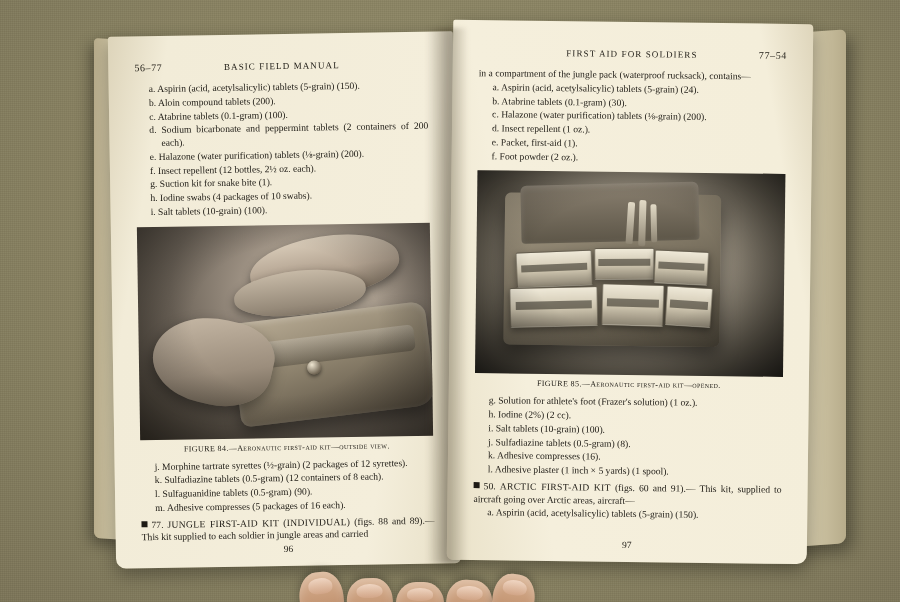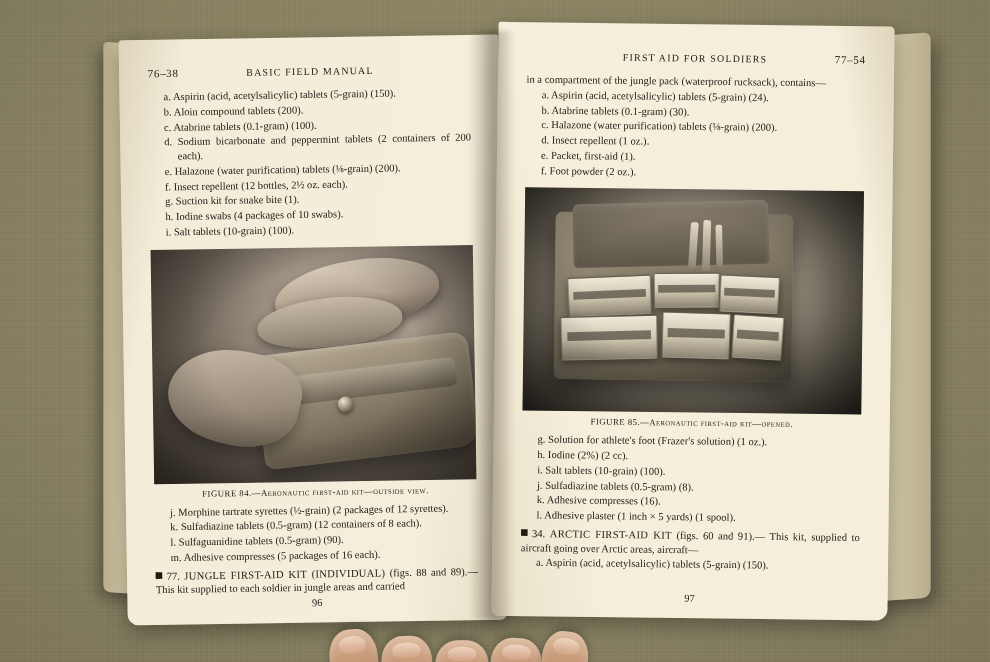--- a/index.html
+++ b/index.html
@@ -305,21 +305,21 @@
 
 <div class="book">
 
   <div class="stack-left"></div>
   <div class="stack-right"></div>
 
   <div class="page page-left">
     <div class="page-inner">
 
       <div class="running-head">
-        <span class="rh-num">76–38</span>
+        <span class="rh-num">56–77</span>
         <span class="rh-title">BASIC FIELD MANUAL</span>
         <span style="width:26px"></span>
       </div>
 
       <div class="body-text">
         <p class="hang">a. Aspirin (acid, acetylsalicylic) tablets (5-grain) (150).</p>
         <p class="hang">b. Aloin compound tablets (200).</p>
         <p class="hang">c. Atabrine tablets (0.1-gram) (100).</p>
         <p class="hang">d. Sodium bicarbonate and peppermint tablets (2 containers of 200 each).</p>
         <p class="hang">e. Halazone (water purification) tablets (⅛-grain) (200).</p>
@@ -413,21 +413,21 @@
         <p class="hang">g. Solution for athlete's foot (Frazer's solution) (1 oz.).</p>
         <p class="hang">h. Iodine (2%) (2 cc).</p>
         <p class="hang">i. Salt tablets (10-grain) (100).</p>
         <p class="hang">j. Sulfadiazine tablets (0.5-gram) (8).</p>
         <p class="hang">k. Adhesive compresses (16).</p>
         <p class="hang">l. Adhesive plaster (1 inch × 5 yards) (1 spool).</p>
       </div>
 
       <div class="body-text sec-head">
         <p class="noind">
-          <span class="sec-bullet"></span><span>34.</span>
+          <span class="sec-bullet"></span><span>50.</span>
           <span class="smallcaps">ARCTIC FIRST-AID KIT</span>
           <span>(figs. 60 and 91).—</span>
           <span>This kit, supplied to aircraft going over Arctic areas, aircraft—</span>
         </p>
         <p class="hang">a. Aspirin (acid, acetylsalicylic) tablets (5-grain) (150).</p>
       </div>
 
       <div class="folio">97</div>
     </div>
   </div>

